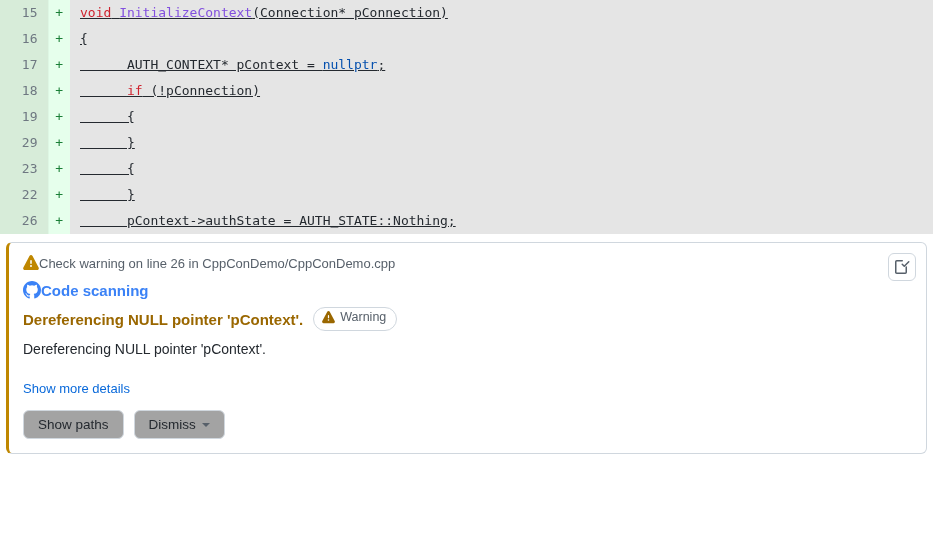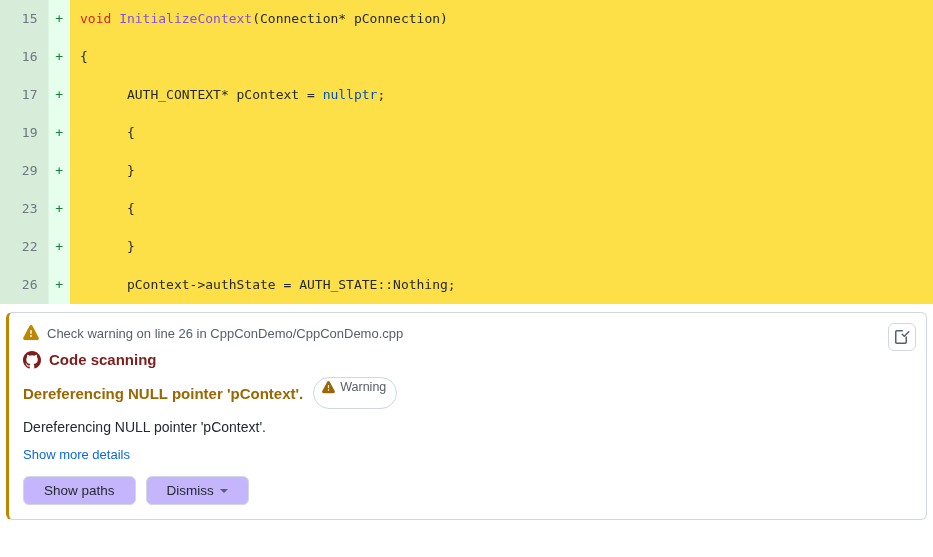--- a/index.html
+++ b/index.html
@@ -10,128 +10,128 @@
     background: #fff;
     width: 933px;
   }
   .code-table {
     width: 100%;
     border-collapse: collapse;
     font-family: ui-monospace, SFMono-Regular, "SF Mono", Menlo, Consolas, monospace;
     font-size: 13px;
     line-height: 20px;
   }
-  .code-row td { padding: 9px 0; }
+  .code-row td { padding: 3px 0; }
   .line-num {
     width: 48px;
     text-align: right;
     padding-right: 10px !important;
     color: #6e7781;
     background: #d7ecd9;
     user-select: none;
     vertical-align: top;
     border-right: 1px solid rgba(0,0,0,0.03);
   }
   .diff-mark {
     width: 22px;
     text-align: center;
     color: #1a7f37;
     background: #e6ffec;
     user-select: none;
     vertical-align: top;
   }
   .code-cell {
-    background: #fde047;
+    background: #e5e5e5;
     white-space: pre;
     padding-left: 10px !important;
     vertical-align: top;
+    text-decoration: underline;
   }
   .k-void { color: #cf222e; }
   .k-fn { color: #8250df; }
   .k-call { color: #0550ae; }
   .k-else { color: #cf222e; }
   .k-null { color: #0550ae; }
 
   .alert-wrap {
     margin: 8px 6px 6px 6px;
     border: 1px solid #d0d7de;
     border-left: 3px solid #bf8700;
     border-radius: 6px;
     padding: 12px 14px 14px 14px;
     position: relative;
   }
   .alert-header {
     display: flex;
     align-items: center;
-    gap: 8px;
     color: #57606a;
     font-size: 13px;
   }
   .alert-header .warn-tri { color: #bf8700; flex-shrink:0; }
   .alert-copy {
     position: absolute;
     right: 10px;
     top: 10px;
     color: #57606a;
     border:1px solid #d0d7de;
     border-radius:6px;
     width:28px; height:28px;
     display:flex;align-items:center;justify-content:center;
     cursor:pointer;
     background:#fff;
   }
   .scan-title {
     display:flex;
-    align-items:flex-start;
-    gap:8px;
+    align-items:center;
+    gap:0;
     margin-top:10px;
     font-weight:600;
     font-size:15px;
-    color:#7f1d1d;
+    color:#3b82f6;
   }
   .finding-line {
     display:flex;
     align-items:center;
     gap:10px;
     margin-top:8px;
   }
   .finding-title {
     color:#9a6700;
     font-weight:600;
     font-size:15px;
   }
   .badge-warn {
     border:1px solid #d0d7de;
     border-radius:999px;
-    padding:2px 10px 14px 8px;
+    padding:2px 10px 6px 8px;
     font-size:12.5px;
     color:#57606a;
     display:flex;
     align-items:center;
     gap:5px;
   }
   .badge-warn svg { color:#9a6700; }
   .finding-body {
     margin-top:10px;
     font-size:14px;
     color:#24292f;
   }
   .show-more {
-    margin-top:12px;
+    margin-top:24px;
     color:#0969da;
     font-size:13px;
     cursor:pointer;
     display:inline-block;
   }
   .btn-row { margin-top:14px; display:flex; gap:10px; }
   .btn {
     border:1px solid #d0d7de;
-    background:#c4b5fd;
+    background:#a3a3a3;
     border-radius:6px;
-    padding:6px 20px;
+    padding:6px 14px;
     font-size:13.5px;
     cursor:pointer;
     display:flex;
     align-items:center;
     gap:6px;
     color:#24292f;
   }
   .caret-down {
     width:0;height:0;
     border-left:4px solid transparent;
@@ -152,20 +152,25 @@
       </tr>
       <tr class="code-row">
         <td class="line-num">16</td>
         <td class="diff-mark">+</td>
         <td class="code-cell">{</td>
       </tr>
       <tr class="code-row">
         <td class="line-num">17</td>
         <td class="diff-mark">+</td>
         <td class="code-cell">      AUTH_CONTEXT* pContext = <span class="k-null">nullptr</span>;</td>
+      </tr>
+      <tr class="code-row">
+        <td class="line-num">18</td>
+        <td class="diff-mark">+</td>
+        <td class="code-cell">      <span class="k-else">if</span> (!pConnection)</td>
       </tr>
       <tr class="code-row">
         <td class="line-num">19</td>
         <td class="diff-mark">+</td>
         <td class="code-cell">      {</td>
       </tr>
       <tr class="code-row">
         <td class="line-num">29</td>
         <td class="diff-mark">+</td>
         <td class="code-cell">      }</td>

